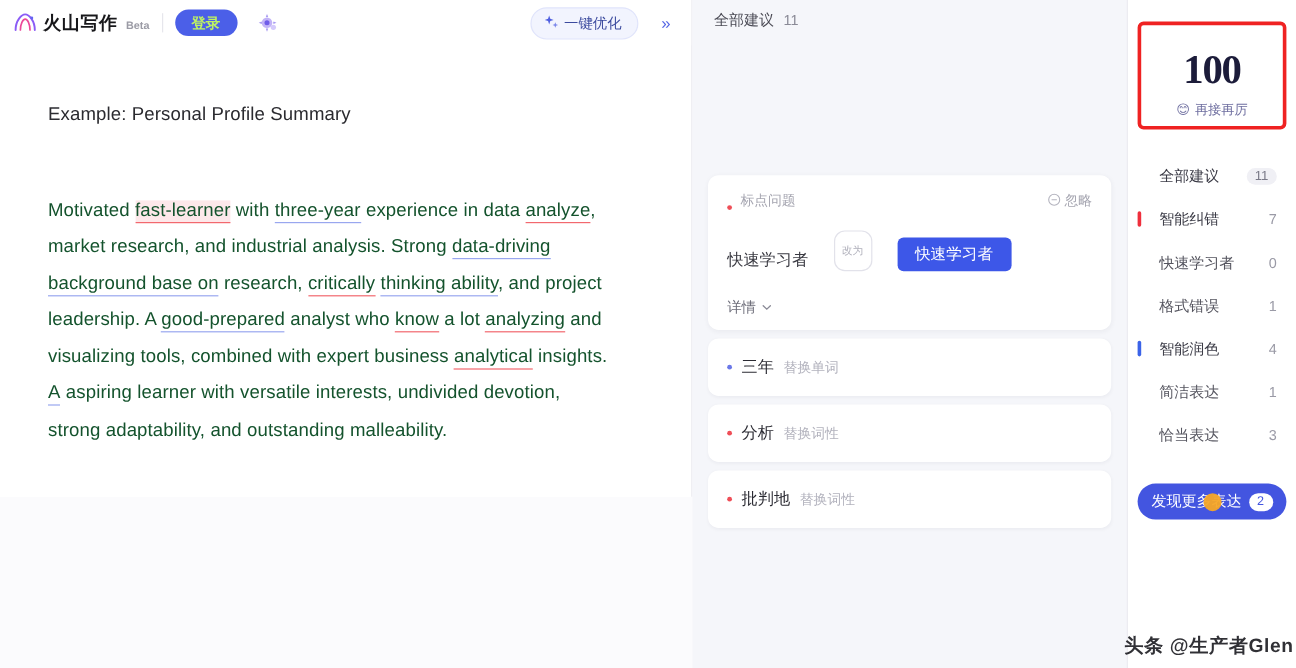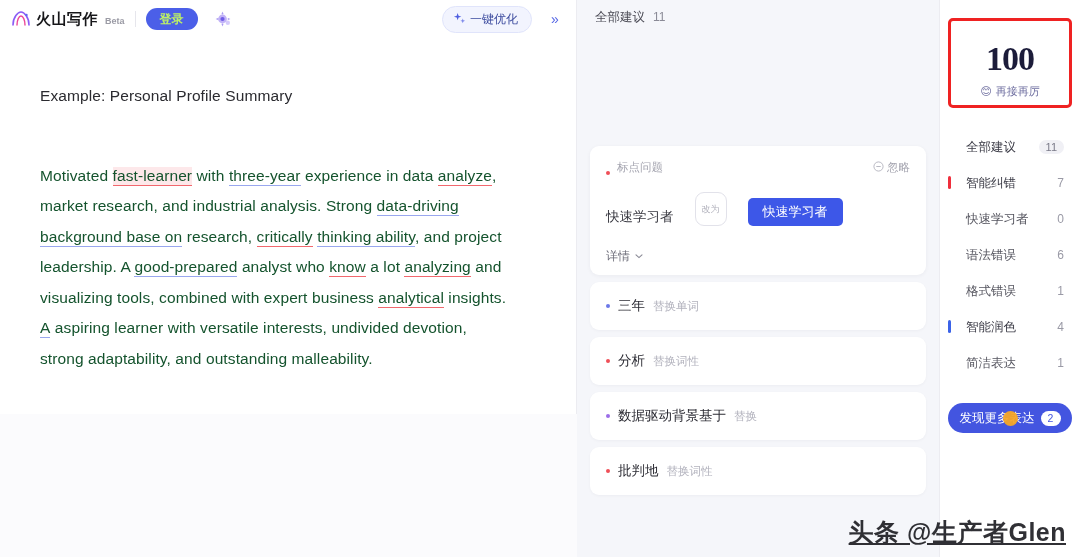--- a/index.html
+++ b/index.html
@@ -269,26 +269,25 @@
     text-align: center;
   }
   .cursor-dot {
     position: absolute; left: 55px; top: 8px;
     width: 15px; height: 15px; border-radius: 50%;
     background: #f7a626; opacity: .95;
     z-index: 5; pointer-events: none;
   }
 
   .watermark {
-    position: absolute; right: 14px; bottom: 8px;
-    font-size: 25px; font-weight: 700; color: #1f1f24;
+    position: absolute; right: 2px; bottom: 8px;
+    font-size: 16px; font-weight: 700; color: #1f1f24;
     letter-spacing: .5px;
     opacity: .92;
     z-index: 30;
-    text-decoration: underline;
   }
 </style>
 </head>
 <body>
 
 <div id="app">
 
   <div class="editor-col">
 
     <div class="topbar">
@@ -389,25 +388,20 @@
             <span class="dot" style="background: rgb(107, 120, 232);"></span>
             <span class="row-word">三年</span>
             <span class="row-kind">替换单词</span>
           </div>
           <div class="sugg-row">
             <span class="dot" style="background: rgb(239, 78, 87);"></span>
             <span class="row-word">分析</span>
             <span class="row-kind">替换词性</span>
           </div>
           <div class="sugg-row">
-            <span class="dot" style="background: rgb(155, 109, 232);"></span>
-            <span class="row-word">数据驱动背景基于</span>
-            <span class="row-kind">替换</span>
-          </div>
-          <div class="sugg-row">
             <span class="dot" style="background: rgb(239, 78, 87);"></span>
             <span class="row-word">批判地</span>
             <span class="row-kind">替换词性</span>
           </div>
         </div>
     </div>
 
   </div>
 
   <div class="side-col">
@@ -434,35 +428,35 @@
         <div class="cat-row">
           <span class="cat-bar" style="background: rgb(239, 47, 60);"></span>
           <span class="cat-label">智能纠错</span>
           <span class="cat-count">7</span>
         </div>
         <div class="cat-row">
           <span class="cat-label sub">快速学习者</span>
           <span class="cat-count">0</span>
         </div>
         <div class="cat-row">
-          <span class="cat-label sub">语法错误</span>
-          <span class="cat-count">6</span>
-        </div>
-        <div class="cat-row">
           <span class="cat-label sub">格式错误</span>
           <span class="cat-count">1</span>
         </div>
         <div class="cat-row">
           <span class="cat-bar" style="background: rgb(59, 99, 232);"></span>
           <span class="cat-label">智能润色</span>
           <span class="cat-count">4</span>
         </div>
         <div class="cat-row">
           <span class="cat-label sub">简洁表达</span>
           <span class="cat-count">1</span>
+        </div>
+        <div class="cat-row">
+          <span class="cat-label sub">恰当表达</span>
+          <span class="cat-count">3</span>
         </div>
       </div>
 
     <div class="discover-wrap">
       <button class="discover-btn">
         <span>发现更多表达</span>
         <span class="discover-badge">2</span>
       </button>
       <span class="cursor-dot"></span>
     </div>

